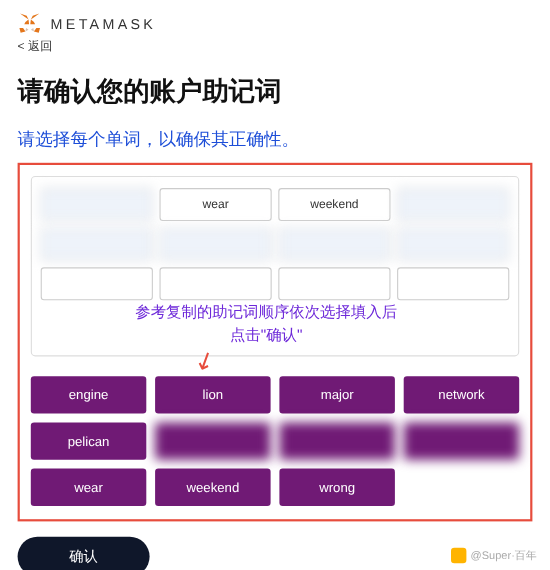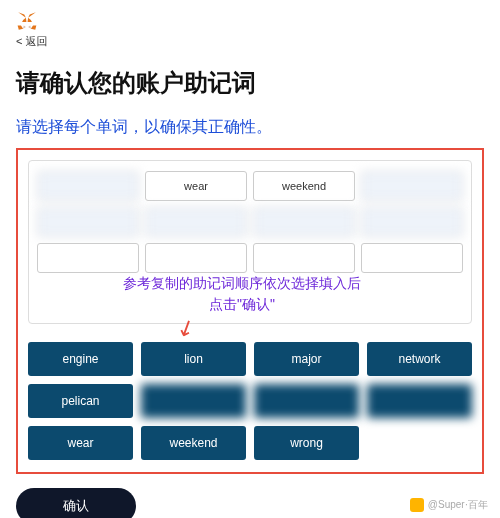--- a/index.html
+++ b/index.html
@@ -12,41 +12,42 @@
   .title { font-size: 24px; font-weight: 600; color: #111; margin: 8px 0 18px 0; }
   .subtitle { font-size: 16px; color: #1d4ed8; margin-bottom: 10px; }
   .main-box { border: 2px solid #e74c3c; padding: 10px 10px 12px 10px; }
   .slot-box { border: 1px solid #ddd; border-radius: 4px; padding: 10px 8px 50px 8px; position: relative; }
   .grid { display: grid; grid-template-columns: repeat(4, 1fr); gap: 6px; }
   .slot { border: 1px solid #ccc; border-radius: 3px; height: 30px; display: flex; align-items: center; justify-content: center; font-size: 11px; color: #333; background: #fff; cursor: pointer; position: relative; overflow: hidden; }
   .blur { filter: blur(5px); color: #5a8ec9; background: #eef3fa; }
   .overlay-text { position: absolute; left: 0; right: 16px; bottom: 8px; text-align: center; font-size: 14px; color: #6d28d9; line-height: 1.5; font-weight: 500; }
   .arrow { position: absolute; left: 148px; bottom: -18px; color: #e74c3c; font-size: 22px; transform: rotate(-25deg); }
   .word-grid { display: grid; grid-template-columns: repeat(4, 1fr); gap: 8px; margin-top: 18px; }
-  .word { background: #0c4a6e; color: #fff; border-radius: 3px; height: 34px; display: flex; align-items: center; justify-content: center; font-size: 12px; cursor: pointer; position: relative; overflow: hidden; }
+  .word { background: #701a75; color: #fff; border-radius: 3px; height: 34px; display: flex; align-items: center; justify-content: center; font-size: 12px; cursor: pointer; position: relative; overflow: hidden; }
   .word.bl { filter: blur(5px); }
   .confirm-btn { background: #0f172a; color: #fff; border: none; border-radius: 22px; width: 120px; height: 36px; font-size: 13px; margin-top: 14px; cursor: pointer; }
   .watermark { position: absolute; right: 12px; bottom: 6px; display: flex; align-items: center; gap: 4px; font-size: 10px; color: #aaa; padding-left: 28px; }
   .wm-icon { width: 14px; height: 14px; background: #ffb400; border-radius: 3px; }
 </style>
 </head>
 <body>
 
 <div class="container">
   <div class="header">
     <svg class="logo" viewBox="0 0 40 40">
       <polygon points="36,4 22,14 25,8" fill="#e2761b"></polygon>
       <polygon points="4,4 18,14 15,8" fill="#e4761b"></polygon>
       <polygon points="31,28 27,34 35,36 37,28" fill="#e4761b"></polygon>
       <polygon points="3,28 5,36 13,34 9,28" fill="#e4761b"></polygon>
       <polygon points="13,18 11,22 19,22 18,14" fill="#e4761b"></polygon>
       <polygon points="27,18 22,14 21,22 29,22" fill="#e4761b"></polygon>
       <polygon points="13,34 18,31 14,28" fill="#d7c1b3"></polygon>
       <polygon points="22,31 27,34 26,28" fill="#d7c1b3"></polygon>
     </svg>
+    <span class="brand">METAMASK</span>
   </div>
   <div class="back">&lt; 返回</div>
   <h1 class="title">请确认您的账户助记词</h1>
   <p class="subtitle">请选择每个单词，以确保其正确性。</p>
 
   <div class="main-box">
     <div class="slot-box">
       <div class="grid" id="slots-grid">
           <div class="slot blur"></div>
           <div class="slot">wear</div>

